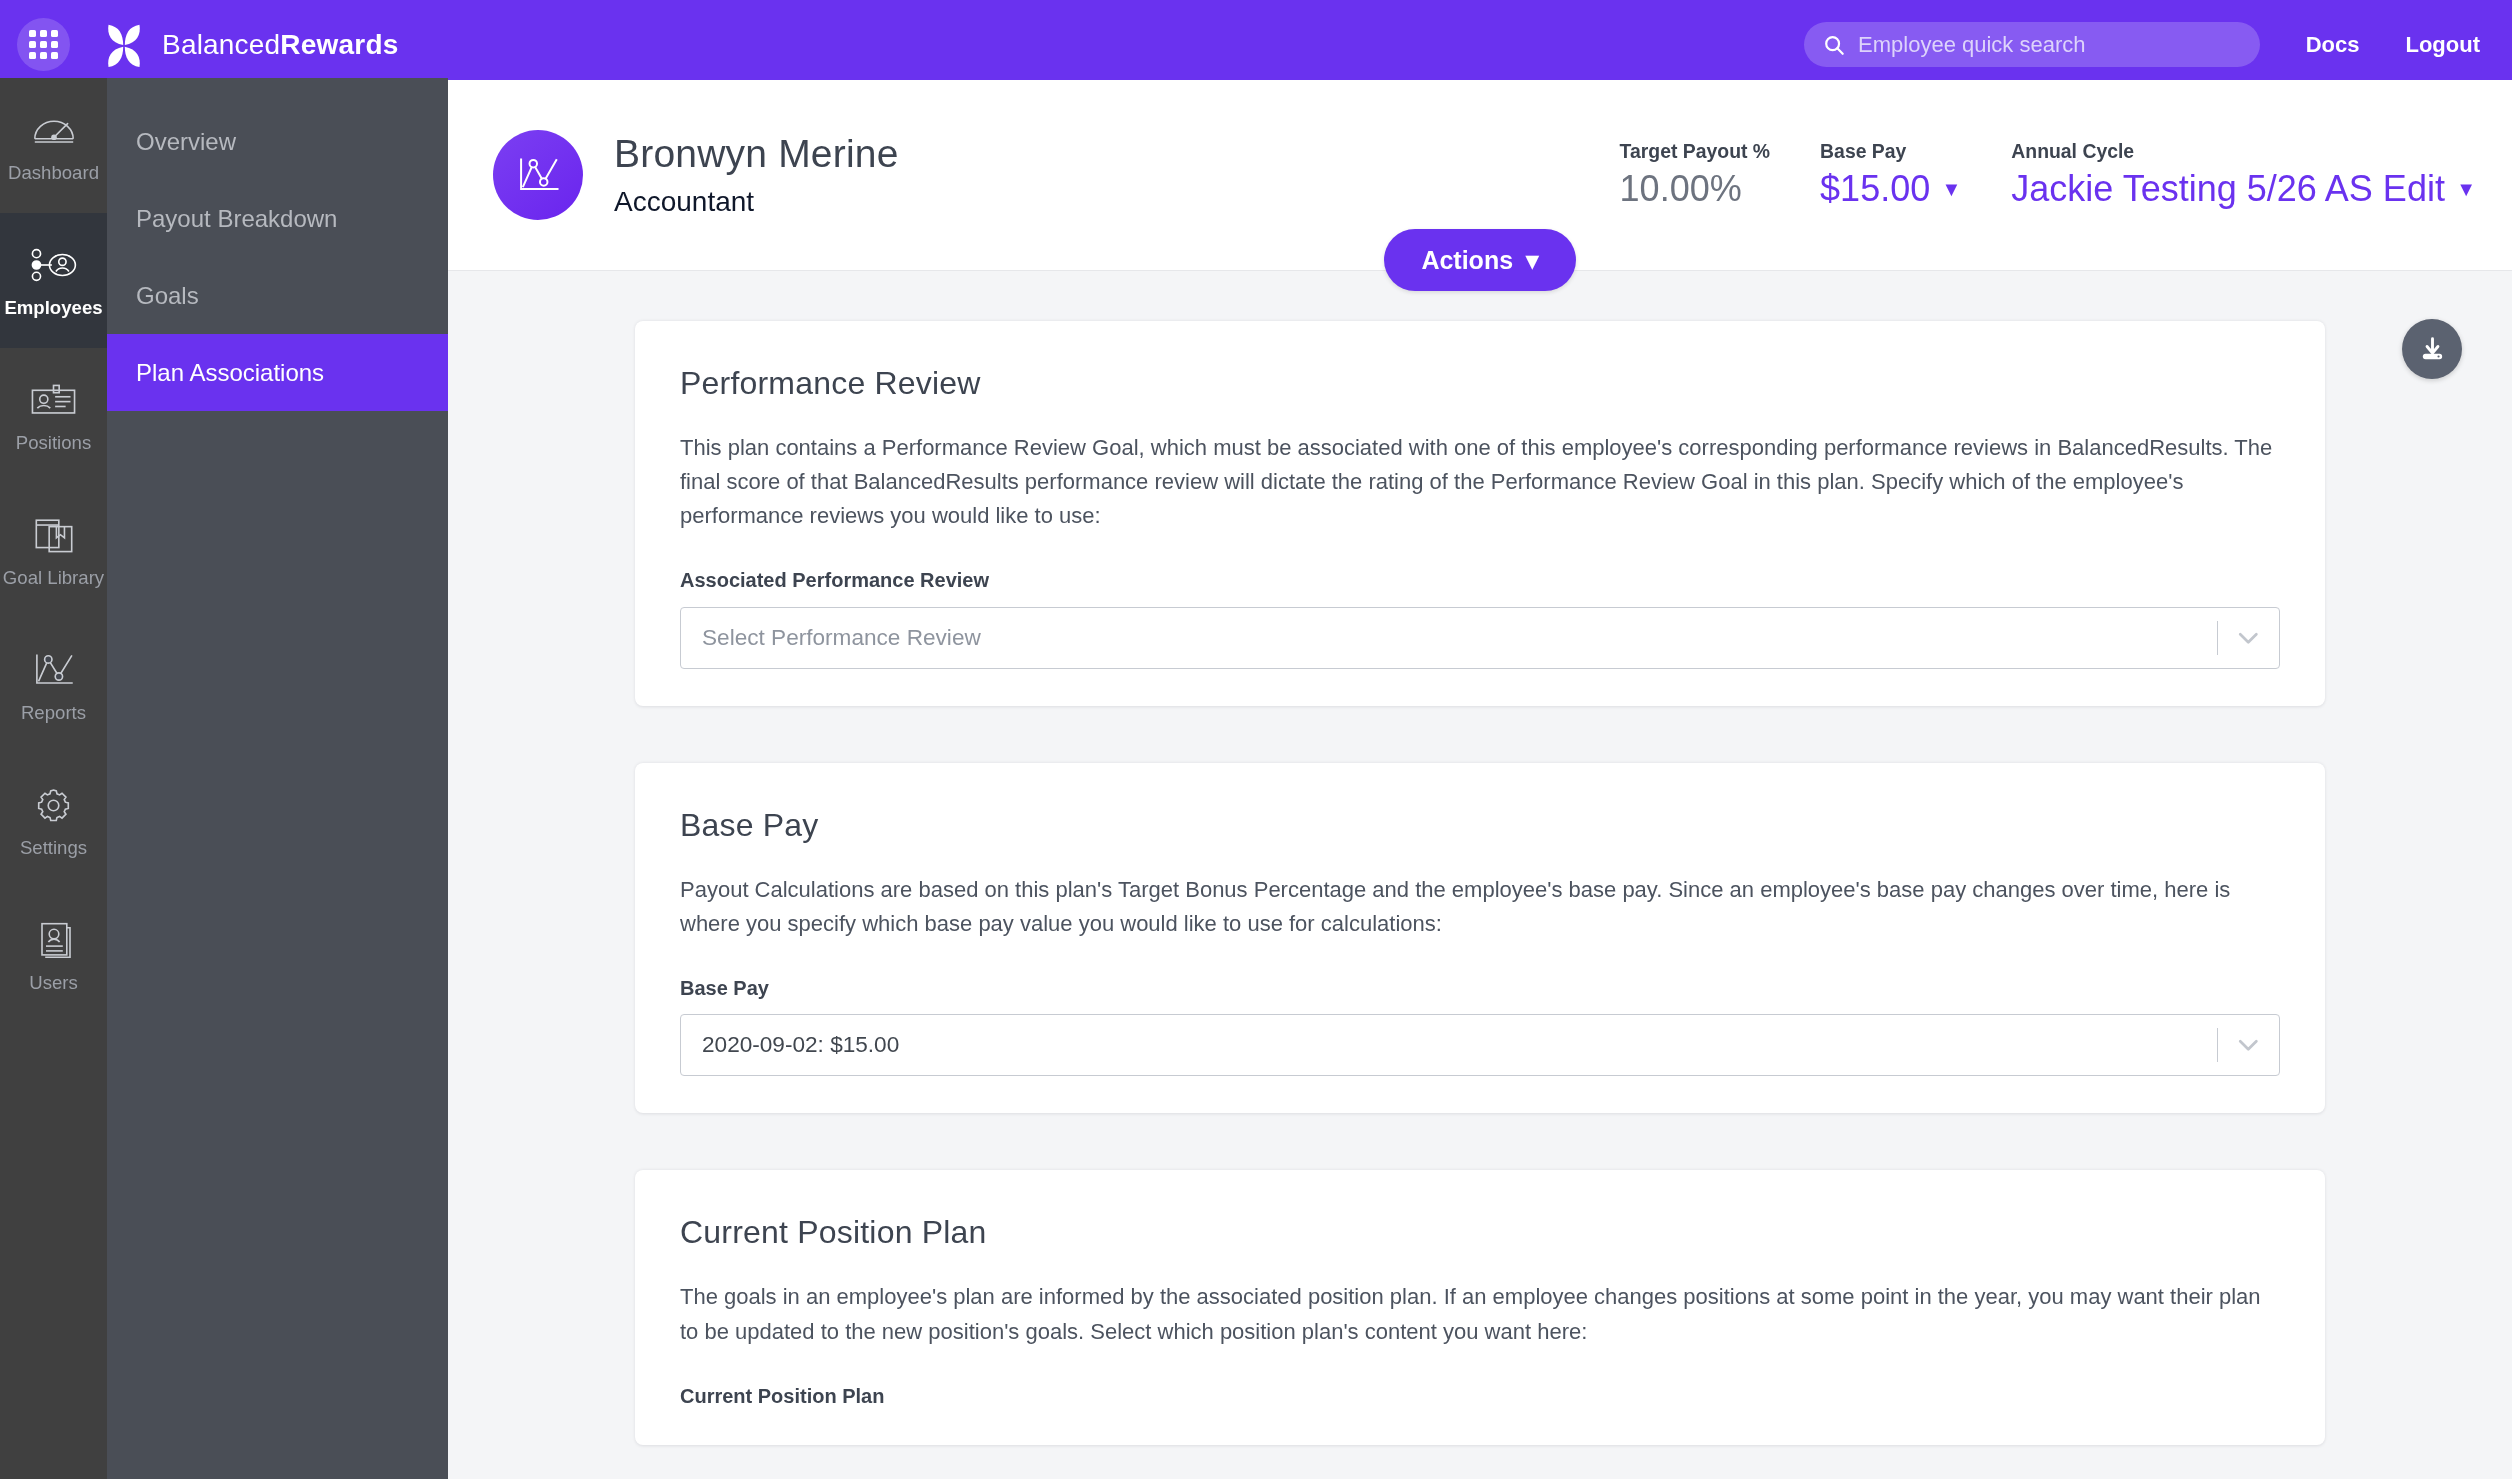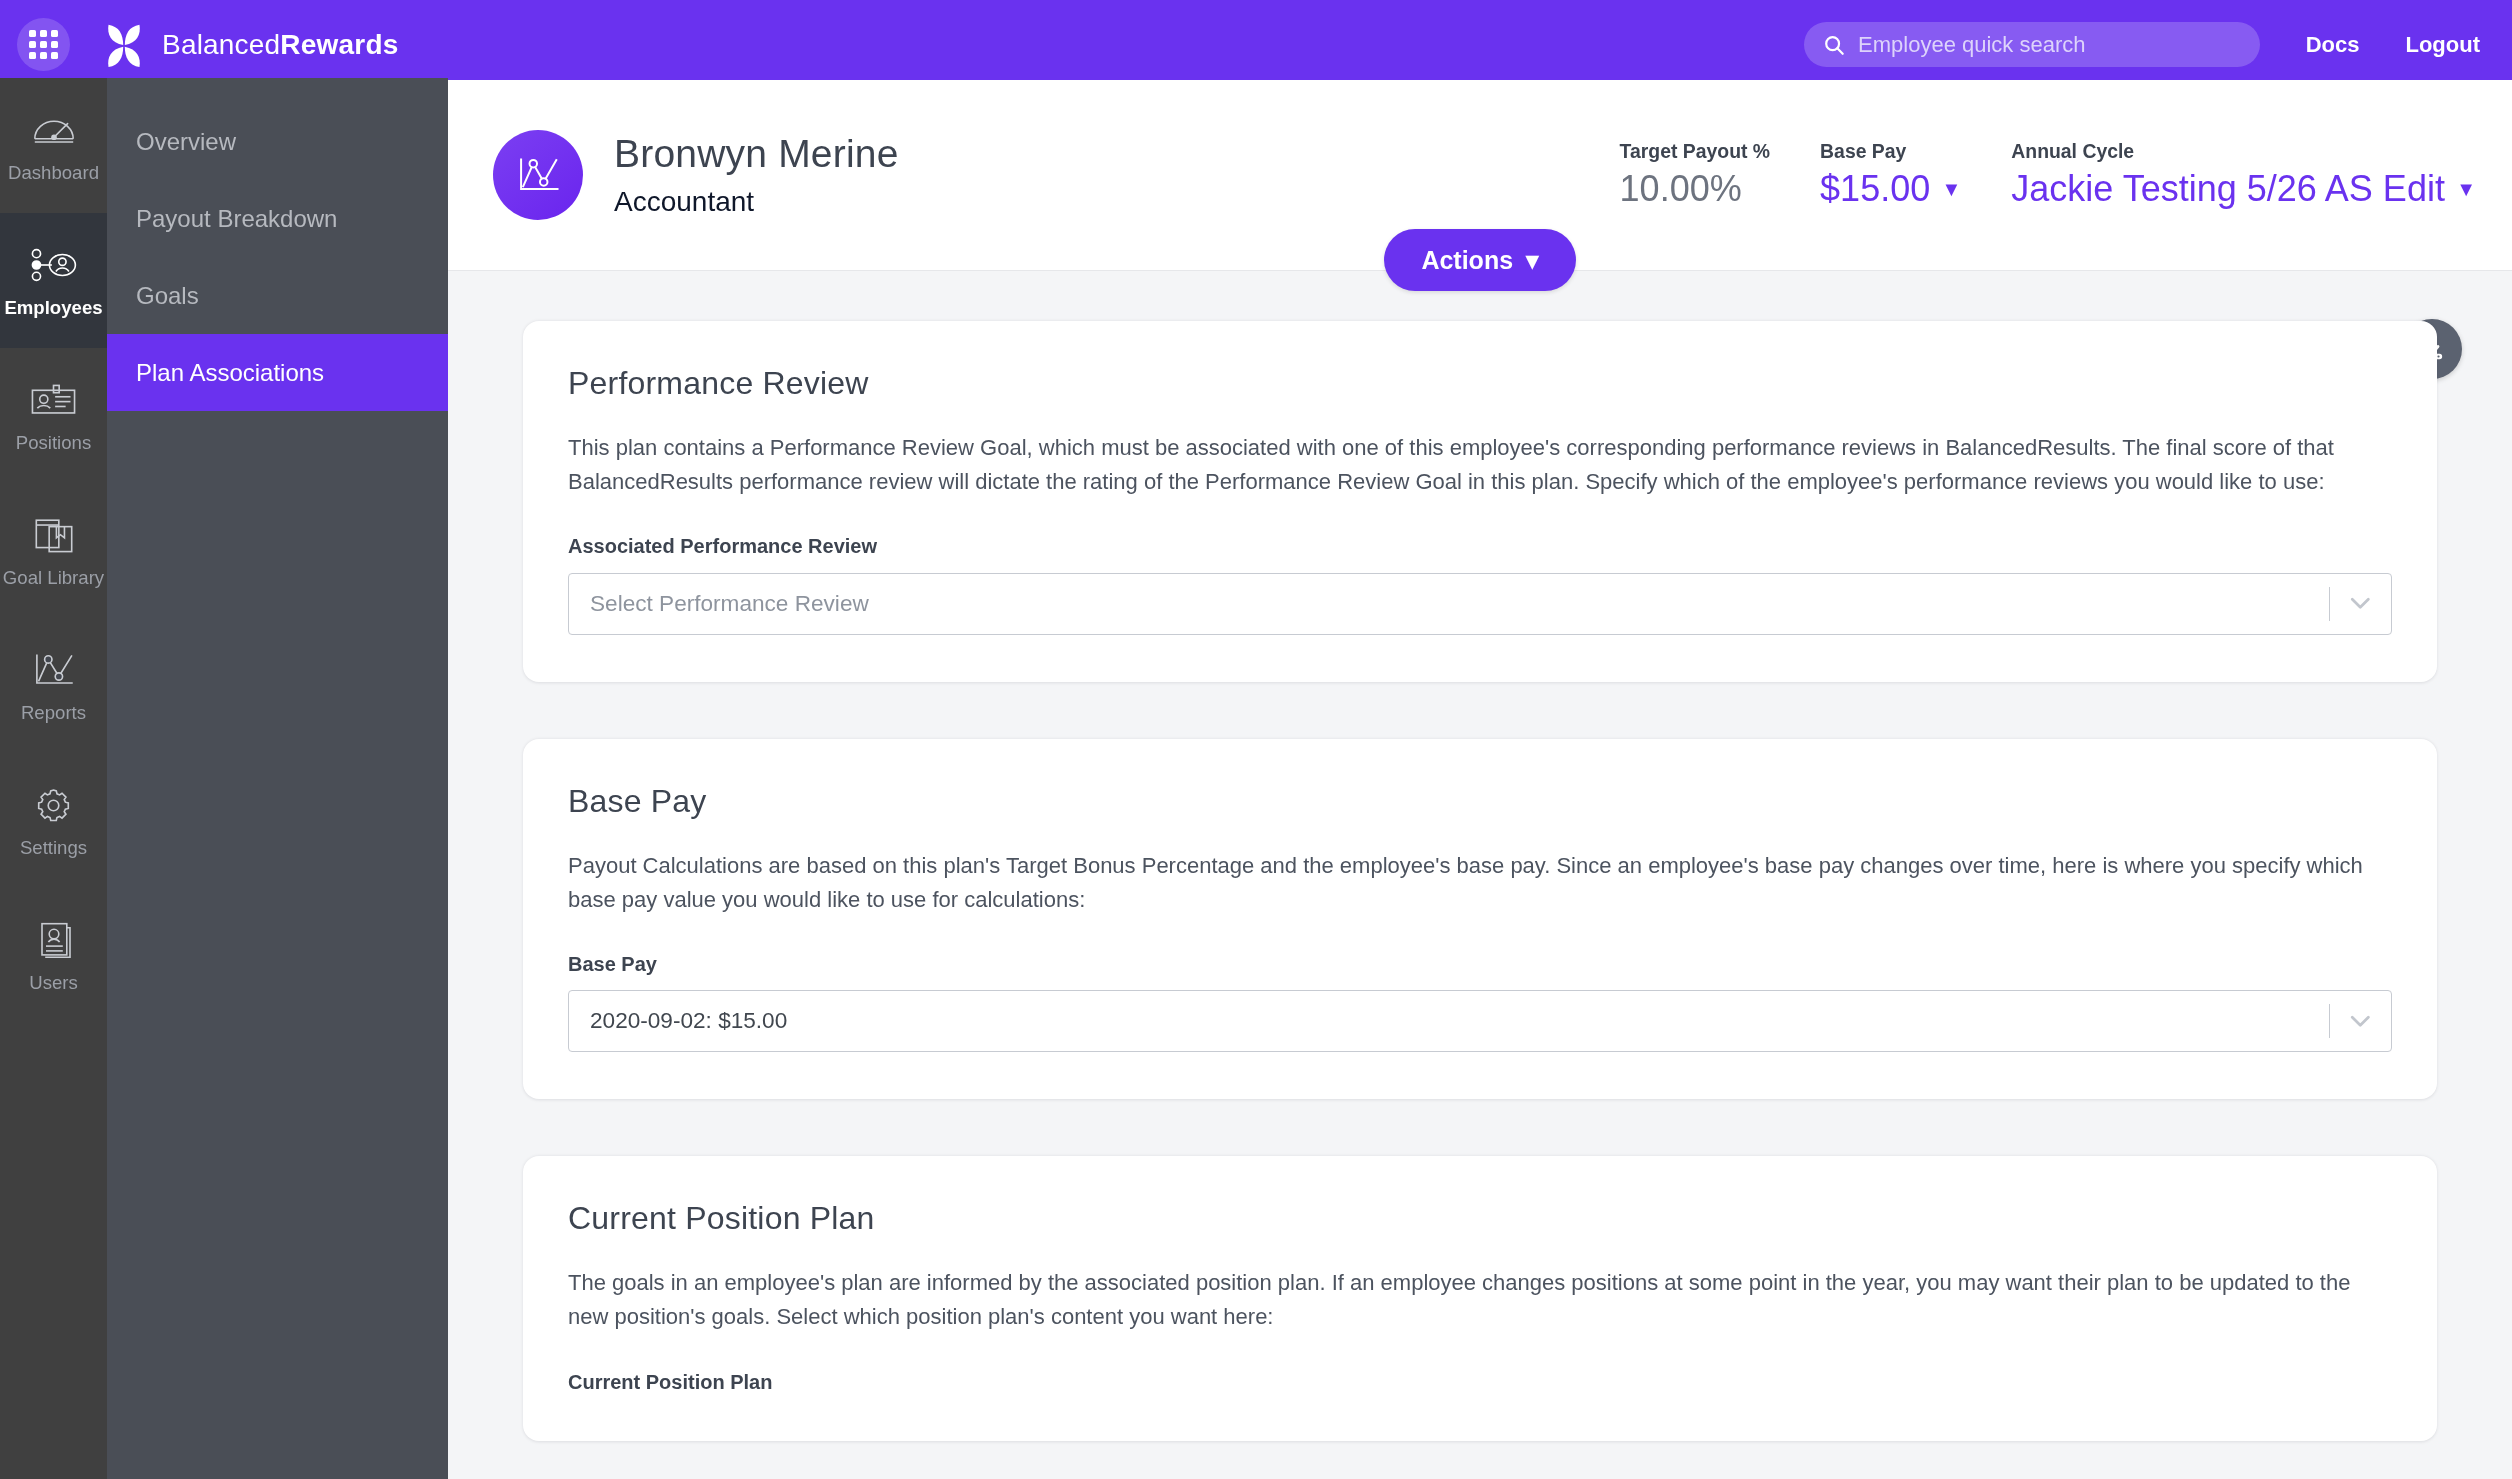--- a/index.html
+++ b/index.html
@@ -134,23 +134,23 @@
     background: #5b6270; cursor: pointer;
     display: flex; align-items: center; justify-content: center;
     box-shadow: 0 1.6px 4.8px rgba(0,0,0,0.18);
   }
 
   .scroll-area {
     position: absolute; top: 191px; left: 0; right: 0; bottom: 0;
     overflow: hidden; padding: 50px 0 0 0;
   }
   .card {
-    margin: 0 auto 57px auto; width: 1914px; background: #fff;
-    border-radius: 16px; box-shadow: 0 0.8px 3.2px rgba(20,24,40,0.10);
-    padding: 44px 45px 47px 45px;
+    margin: 0 auto 57px auto; width: 1690px; background: #fff;
+    border-radius: 8px; box-shadow: 0 0.8px 3.2px rgba(20,24,40,0.10);
+    padding: 44px 45px 37px 45px;
   }
   .card h2 {
     font-size: 32px; font-weight: 400; color: #3d4450; letter-spacing: 0.2px;
   }
   .card p {
     margin-top: 29px; font-size: 22px; line-height: 1.55; color: #4c535f;
     max-width: 1830px;
   }
   .field-label {
     margin-top: 36px; font-size: 20px; font-weight: 700; color: #3d4450;

